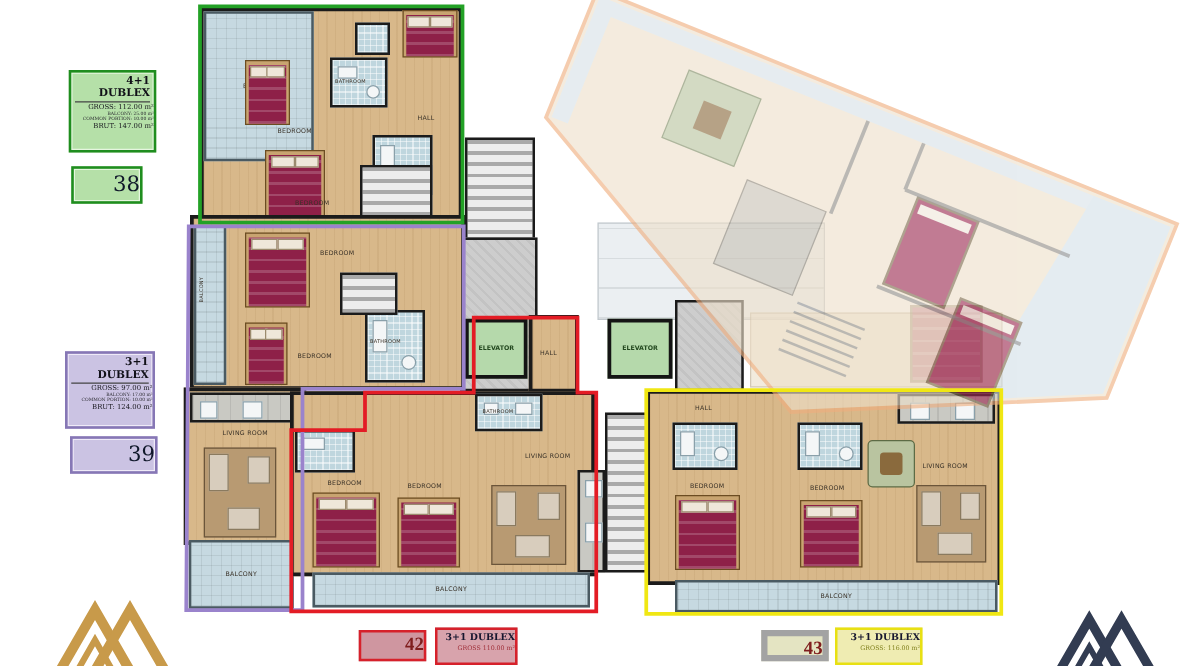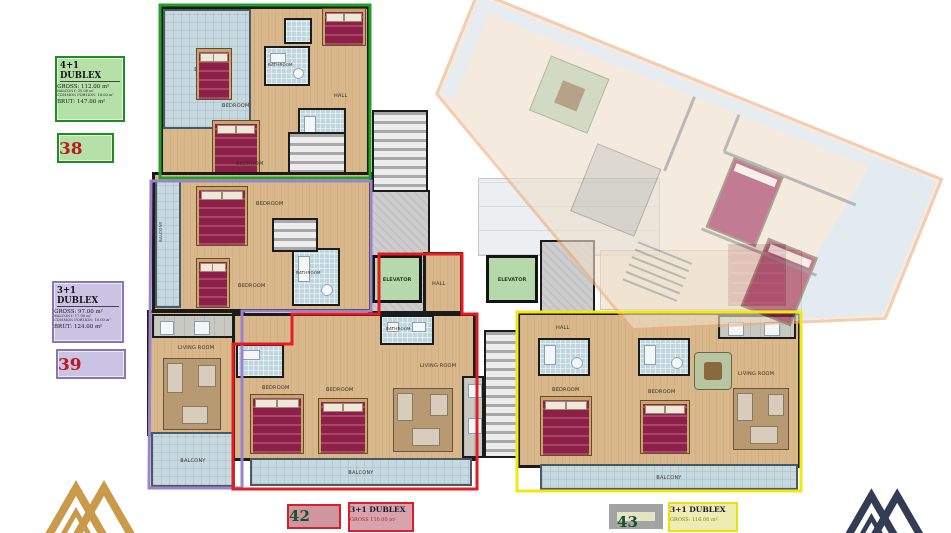--- a/index.html
+++ b/index.html
@@ -31,33 +31,33 @@
   .kitchen{background:#c9c9c3;border:2px solid #1b1b1b;
            background-image:repeating-linear-gradient(90deg, rgba(0,0,0,.08) 0 1px, transparent 1px 10px);}
   .dining{background:#b9c4a0;border:1px solid #5d6b45;border-radius:4px;}
   .dining .top{position:absolute;left:25%;top:25%;width:50%;height:50%;background:#8a6a3d;border-radius:3px;}
   
   .lbl{position:absolute;font-family:"DejaVu Sans", sans-serif;font-size:5px;color:#3a3228;
        letter-spacing:.2px;white-space:nowrap;transform-origin:left top;}
   .lbl.rot{transform:rotate(-90deg);}
   .elbl{font-family:"DejaVu Sans", sans-serif;font-size:5px;color:#23481f;font-weight:bold;}
   
-  .tagbox{position:absolute;text-align:left;box-sizing:border-box;}
+  .tagbox{position:absolute;text-align:right;box-sizing:border-box;}
   .tag-green{background:#b5e0a8;border:2px solid #1f8d1f;box-shadow:inset 0 0 0 1px #e6f6df;}
   .tag-purple{background:#cbc3e3;border:2px solid #8677b5;box-shadow:inset 0 0 0 1px #efeaf8;}
   .tag-red{background:#cf96a0;border:2px solid #d6212b;}
   .tag-redinfo{background:#d8a3ac;border:2px solid #d6212b;}
-  .tag-yellow{background:#e4e4c2;border:8px solid #a3a3a3;}
+  .tag-yellow{background:#e4e4c2;border:5px solid #a3a3a3;}
   .tag-yellowinfo{background:#efecb2;border:2px solid #e8e013;}
   .tag-title{font-weight:bold;font-size:8.5px;color:#101018;border-bottom:1px solid #444;
              padding:2px 0 1px 0;margin:0 3px;}
   .tag-line{font-size:5.5px;color:#18181e;margin-top:1px;}
   .tag-micro{font-size:3.6px;color:#2a2a30;line-height:4.2px;}
-  .tag-num{font-size:17px;color:#b91c1c;line-height:26px;font-weight:bold;}
-  .tag-num-sm{font-size:15px;color:#14532d;line-height:21px;font-weight:bold;}
+  .tag-num{font-size:17px;color:#0f172a;line-height:26px;font-weight:normal;}
+  .tag-num-sm{font-size:15px;color:#7f1d1d;line-height:21px;font-weight:bold;font-family:Liberation Serif, serif;}
   .info-title{font-weight:bold;font-size:7.5px;color:#15152e;line-height:12px;}
   .info-red{font-size:5px;color:#a0303a;}
   .info-olive{font-size:5px;color:#82821f;}
   svg{display:block;}
 </style>
 </head>
 <body>
 
 <div id="canvas">
 

